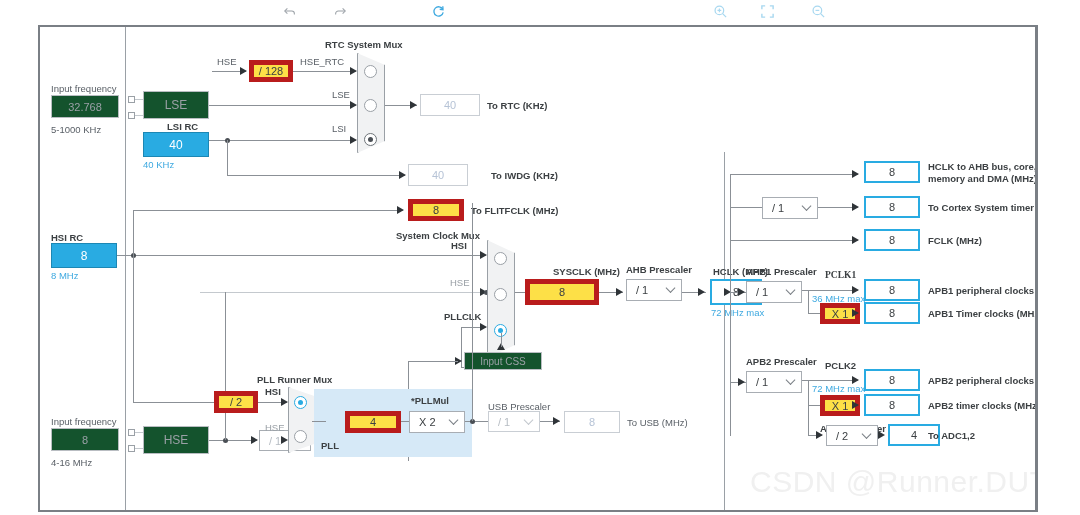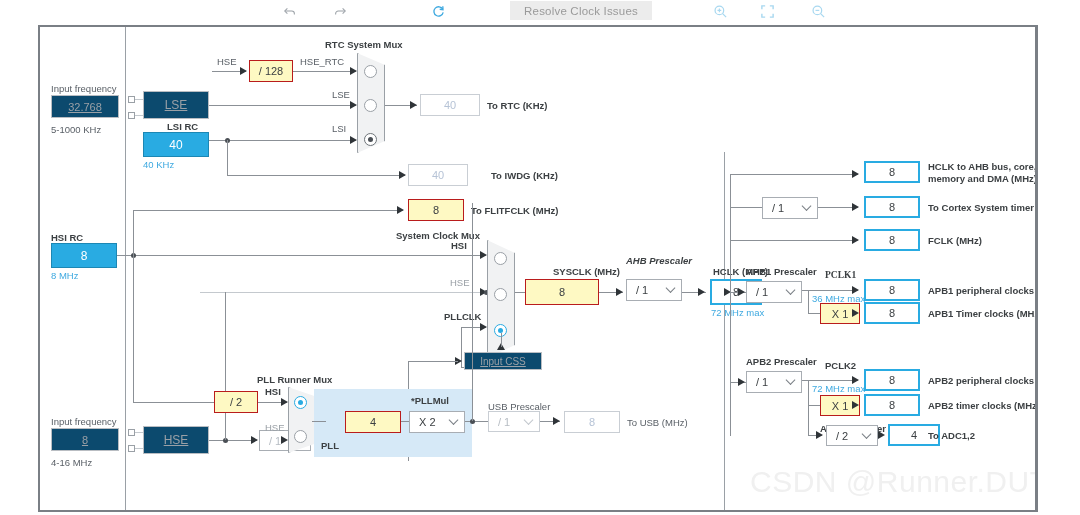--- a/index.html
+++ b/index.html
@@ -37,27 +37,27 @@
     overflow:hidden;
   }
   .vdiv { position:absolute; width:1px; background:#9aa0a6; }
 
   
   .lbl { position:absolute; font-size:9.5px; color:#5a6067; white-space:nowrap; }
   .lbl-b { position:absolute; font-size:9.5px; color:#3c4043; font-weight:bold; white-space:nowrap; }
   .lbl-blue { position:absolute; font-size:9.5px; color:#3ea9e0; white-space:nowrap; }
   .lbl-gray { position:absolute; font-size:9.5px; color:#9aa0a6; white-space:nowrap; }
 
-  .box { position:absolute; border:1px solid #b91c1c; background:#fef9c3;
+  .box { position:absolute; border:5px solid #b91c1c; background:#fde047;
          display:flex; align-items:center; justify-content:center;
          font-size:11px; color:#3c4043; }
   .box-dis { background:#fff; color:#b6c3d6; border:1px solid #c9ced4; }
   .box-blue { border:2px solid #29abe2; color:#3c4043; background:#fff; }
   .box-fill { background:#29abe2; border:1px solid #1c87b4; color:#ffffff; }
-  .box-gray { background:#0c4a6e; border:1px solid #b9bdc2; color:#9aa0a6;text-decoration:underline; }
+  .box-gray { background:#14532d; border:1px solid #b9bdc2; color:#9aa0a6; }
 
   .sel {
     position:absolute; border:1px solid #a8adb3; background:#fff;
     display:flex; align-items:center; font-size:11px; color:#3c4043;
     padding-left:9px; cursor:pointer;
   }
   .sel .chev {
     position:absolute; right:7px; top:50%; margin-top:-2px;
     width:7px; height:7px;
     border-left:1.4px solid #7a7f85; border-bottom:1.4px solid #7a7f85;
@@ -138,21 +138,20 @@
           <path d="M11 5 L14 8 L11 11" fill="none" stroke="#9aa0a6" stroke-width="1.2"></path>
           <path d="M13.5 8 H6 a3 3 0 0 0 -3 3 v1" fill="none" stroke="#9aa0a6" stroke-width="1.2"></path>
         </svg>
     </div>
     <div class="tb-icon" style="left:428px;">
       <svg width="15" height="15" viewBox="0 0 16 16">
           <path d="M12.5 5.5 A5 5 0 1 0 13 9" fill="none" stroke="#3ea9e0" stroke-width="1.4"></path>
           <path d="M12.6 2.4 L12.8 6.1 L9.3 5.6" fill="none" stroke="#3ea9e0" stroke-width="1.4"></path>
         </svg>
     </div>
-    <div class="resolve-btn">Resolve Clock Issues</div>
     <div class="tb-icon" style="left:710px;">
       <svg width="15" height="15" viewBox="0 0 16 16">
           <circle cx="6.8" cy="6.8" r="4.6" fill="none" stroke="#a8d8f0" stroke-width="1.3"></circle>
           <path d="M10.3 10.3 L14 14" stroke="#a8d8f0" stroke-width="1.3"></path>
           <path d="M4.8 6.8 H8.8 M6.8 4.8 V8.8" stroke="#a8d8f0" stroke-width="1.2"></path>
         </svg>
     </div>
     <div class="tb-icon" style="left:757px;">
       <svg width="15" height="15" viewBox="0 0 16 16">
         <path d="M2 5.5 V2 H5.5 M10.5 2 H14 V5.5 M14 10.5 V14 H10.5 M5.5 14 H2 V10.5" fill="none" stroke="#a8d8f0" stroke-width="1.5"></path>
@@ -270,21 +269,21 @@
     <div class="w wh" style="left:368px; top:334px; width:50px;"></div>
     <div class="w wv" style="left:368px; top:334px; height:100px;"></div>
 
     <div class="w wh" style="left:475px; top:265px; width:22px;"></div>
     <div class="arrow" style="left:490px; top:261px;"></div>
     <div class="lbl-b" style="left:513px; top:239px;">SYSCLK (MHz)</div>
     <div class="box" style="left:485px; top:252px; width:74px; height:26px;">8</div>
 
     <div class="w wh" style="left:559px; top:265px; width:24px;"></div>
     <div class="arrow" style="left:576px; top:261px;"></div>
-    <div class="lbl-b" style="left:586px; top:228px;font-style:italic;">AHB Prescaler</div>
+    <div class="lbl-b" style="left:586px; top:237px;">AHB Prescaler</div>
     <div class="sel" style="left:586px; top:252px; width:56px; height:22px;">
       <span>/ 1</span>
       <span class="chev"></span>
     </div>
 
     <div class="w wh" style="left:642px; top:265px; width:24px;"></div>
     <div class="arrow" style="left:658px; top:261px;"></div>
     <div class="lbl-b" style="left:673px; top:239px;">HCLK (MHz)</div>
     <div class="box box-blue" style="left:670px; top:252px; width:52px; height:26px;">8</div>
     <div class="lbl-blue" style="left:671px; top:280px;">72 MHz max</div>

